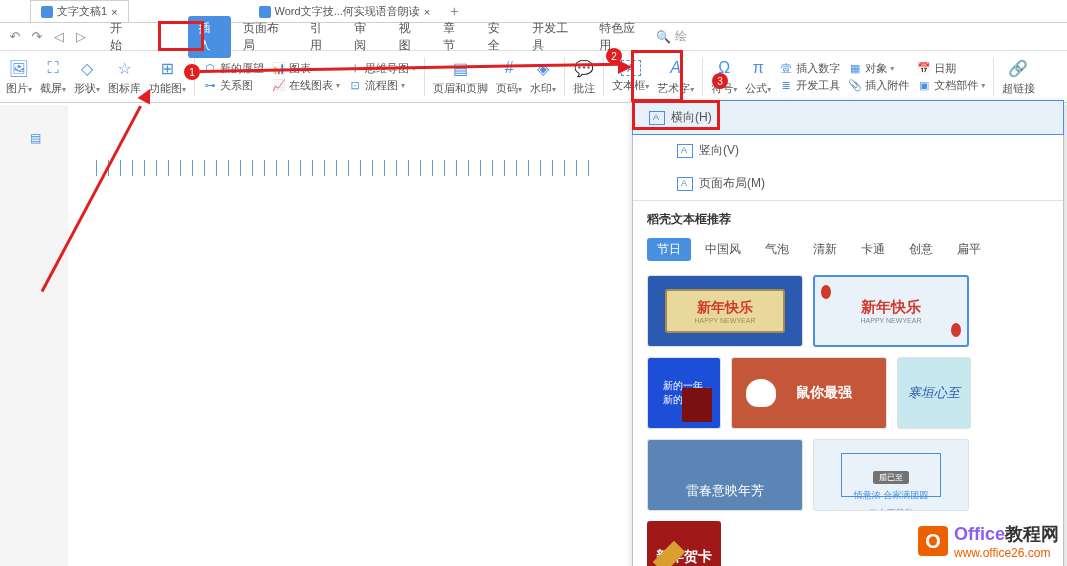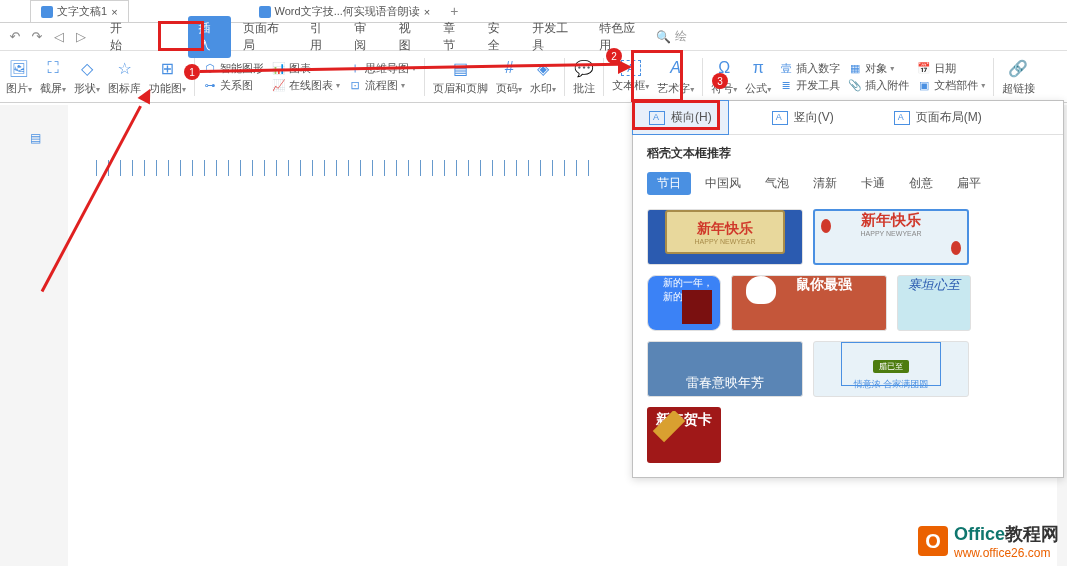--- a/index.html
+++ b/index.html
@@ -30,70 +30,70 @@
     
     .doc-area { position: absolute; top: 105px; left: 0; right: 0; bottom: 0; background: #f5f5f5; display: flex; }
     .left-margin { width: 68px; background: #f5f5f5; padding-top: 26px; padding-left: 30px; }
     .page-icon { width: 14px; height: 14px; color: #4a90e2; }
     .page { background: #fff; flex: 1; margin-right: 10px; position: relative; }
     .ruler { position: absolute; top: 55px; left: 28px; right: 28px; height: 18px; display: flex; }
     .ruler-tick { width: 12px; border-left: 1px solid #6699cc; height: 16px; }
     
     
     .dropdown-panel { position: absolute; top: 100px; left: 632px; width: 432px; background: #fff; border: 1px solid #c0c0c0; box-shadow: 0 2px 8px rgba(0,0,0,.15); z-index: 50; }
-    .dp-top { display: flex; border-bottom: 1px solid #e0e0e0; }
+    .dp-top { display: flex; border-bottom: 1px solid #e0e0e0; flex-direction: column; }
     .dp-opt { flex: 0 0 auto; padding: 8px 16px; display: flex; align-items: center; gap: 6px; font-size: 12px; color: #555; }
     .dp-opt.sel { background: #e8f0fa; outline: 1px solid #4a90e2; }
     .dp-opt-icon { width: 16px; height: 14px; border: 1px solid #4a90e2; position: relative; }
     .dp-opt-icon::after { content: 'A'; position: absolute; font-size: 9px; color: #4a90e2; left: 3px; top: 0; }
     .dp-section-title { padding: 10px 14px 6px; font-size: 12px; color: #333; font-weight: 600; }
     .dp-cats { display: flex; gap: 4px; padding: 4px 14px 10px; }
     .dp-cat { padding: 3px 10px; font-size: 12px; color: #555; border-radius: 3px; }
     .dp-cat.active { background: #4a90e2; color: #fff; }
     .dp-grid { display: flex; flex-wrap: wrap; gap: 10px; padding: 4px 14px 14px; }
-    .dp-card { width: 156px; height: 56px; border: 1px solid #e0e0e0; border-radius: 3px; display: flex; align-items: flex-start; justify-content: center; position: relative; overflow: hidden; }
+    .dp-card { width: 156px; height: 72px; border: 1px solid #e0e0e0; border-radius: 3px; display: flex; align-items: center; justify-content: center; position: relative; overflow: hidden; }
     .card1 { background: linear-gradient(#2b5bb0,#2b5bb0); }
     .card1 .inner { background: #e8d89c; width: 120px; height: 44px; border: 2px solid #a88c4a; border-radius: 3px; display: flex; flex-direction: column; align-items: center; justify-content: center; }
     .card1 .t1 { color: #d0392b; font-weight: 700; font-size: 14px; }
     .card1 .t2 { color: #a88c4a; font-size: 7px; }
     .card2 { background: #e8f2f8; border: 2px solid #4a90e2; }
     .card2 .t1 { color: #d0392b; font-weight: 700; font-size: 15px; }
     .card2 .t2 { color: #888; font-size: 7px; }
     .card2 .lantern { position: absolute; width: 10px; height: 14px; background: #d0392b; border-radius: 50%; }
-    .card3 { background: #3b82f6; color: #fff; border-radius: 9px; }
+    .card3 { background: #1d4ed8; color: #fff; }
     .card3 .tcol { display: flex; flex-direction: column; font-size: 10px; padding-left: 8px; }
     .card3 .pavilion { position: absolute; right: 8px; bottom: 6px; width: 30px; height: 34px; background: #7a1010; }
     .card4 { background: #c4563a; }
     .card4 .mouse { width: 30px; height: 28px; background: #fff; border-radius: 50% 50% 40% 40%; position: absolute; left: 14px; }
     .card4 .t1 { color: #fff; font-weight: 700; margin-left: 30px; font-size: 14px; }
     .card5 { background: #a01818; border: 3px solid #d9a030; }
     .card5 .t1 { color: #f5d060; font-weight: 700; font-size: 14px; }
     .card5 .coin { width: 16px; height: 16px; background: #d9a030; border-radius: 50%; }
     .card6 { background: #c8e8f0; }
     .card6 .t1 { color: #2b5bb0; font-style: italic; font-size: 13px; }
     .card7 { background: #5a85b5; }
     .card7 .t1 { color: #fff; font-size: 13px; margin-top: 32px; }
     .card8 { background: #e8f2f8; }
     .card8 .box { width: 100px; height: 44px; border: 1px solid #4a90e2; display: flex; flex-direction: column; align-items: center; justify-content: center; }
-    .card8 .t0 { background: #4d7c0f; color: #fff; font-size: 8px; padding: 1px 6px; border-radius: 2px; margin-top: 40px; }
+    .card8 .t0 { background: #737373; color: #fff; font-size: 8px; padding: 1px 6px; border-radius: 2px; margin-top: 40px; }
     .card8 .t1 { color: #4a90e2; font-size: 9px; margin-top: 5px; }
     .card9 { background: #a01818; border: 4px solid transparent; }
     .card9 .t1 { color: #fff; font-size: 14px; font-weight: 700; }
     .card9 .knot { position: absolute; left: 10px; width: 16px; height: 30px; background: #d9a030; transform: rotate(45deg); }
     
     
     .hl { position: absolute; border: 3px solid #e02020; z-index: 100; }
     .badge { position: absolute; width: 16px; height: 16px; background: #e02020; color: #fff; border-radius: 50%; font-size: 10px; display: flex; align-items: center; justify-content: center; z-index: 101; }
     .arrow-line { position: absolute; background: #e02020; height: 3px; transform-origin: left center; z-index: 99; }
     .arrow-head { position: absolute; width: 0; height: 0; border-left: 14px solid #e02020; border-top: 7px solid transparent; border-bottom: 7px solid transparent; z-index: 99; }
     
     .watermark { position: absolute; right: 8px; bottom: 6px; display: flex; align-items: center; gap: 6px; z-index: 200; }
     .wm-icon { width: 30px; height: 30px; background: #eb6100; border-radius: 4px; color: #fff; font-size: 20px; font-weight: 700; display: flex; align-items: center; justify-content: center; }
     .wm-text1 { font-size: 18px; font-weight: 700; }
-    .wm-text1 .o { color: #0f766e; }
+    .wm-text1 .o { color: #8b5cf6; }
     .wm-text1 .r { color: #333; }
     .wm-text2 { font-size: 12px; color: #eb6100; }
   </style>
 </head>
 <body>
 
 <div class="top-area">
   <div class="tab active">
     <span class="doc-icon"></span>
     <span>文字文稿1</span>
@@ -148,21 +148,21 @@
       <div class="rb-label">图标库</div>
     </div>
   <div class="rb-group">
       <div class="rb-icon">⊞</div>
       <div class="rb-label"><span>功能图</span><span class="dd-arrow">▾</span></div>
     </div>
   <div class="rb-sep"></div>
   <div class="rb-small-col">
     <div class="rb-small">
         <span class="rb-small-icon">⬡</span>
-        <span>智能图形</span>
+        <span>新的愿望</span>
       </div>
     <div class="rb-small">
         <span class="rb-small-icon">⊶</span>
         <span>关系图</span>
       </div>
   </div>
   <div class="rb-small-col">
     <div class="rb-small">
         <span class="rb-small-icon">📊</span>
         <span>图表</span>

